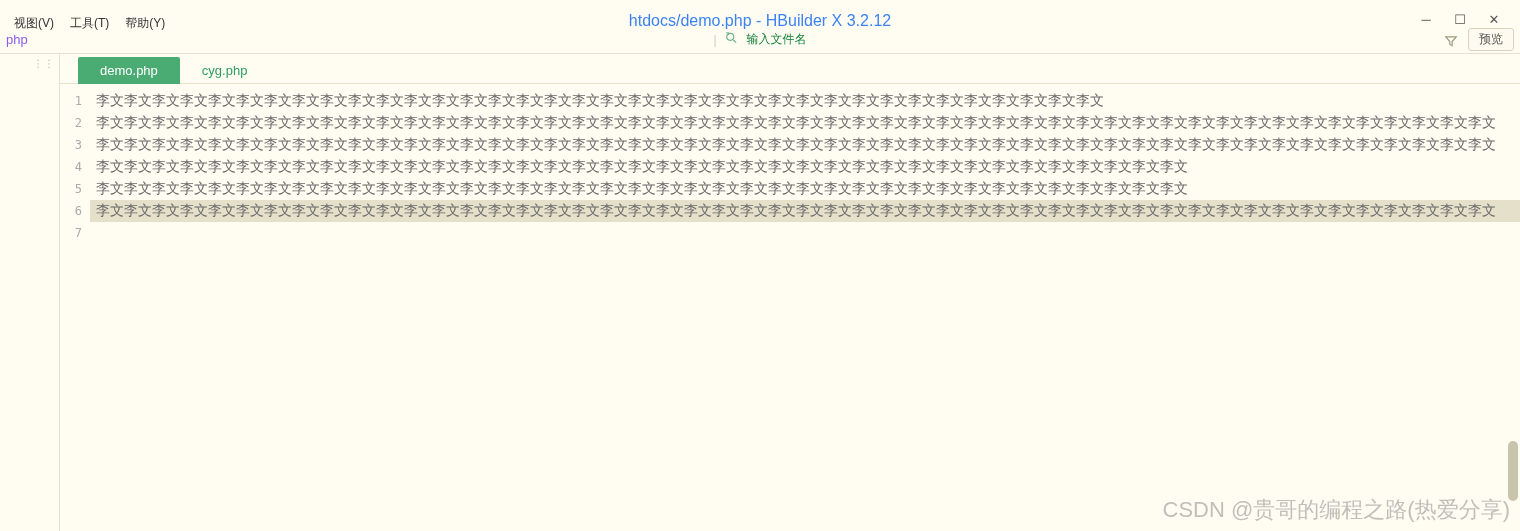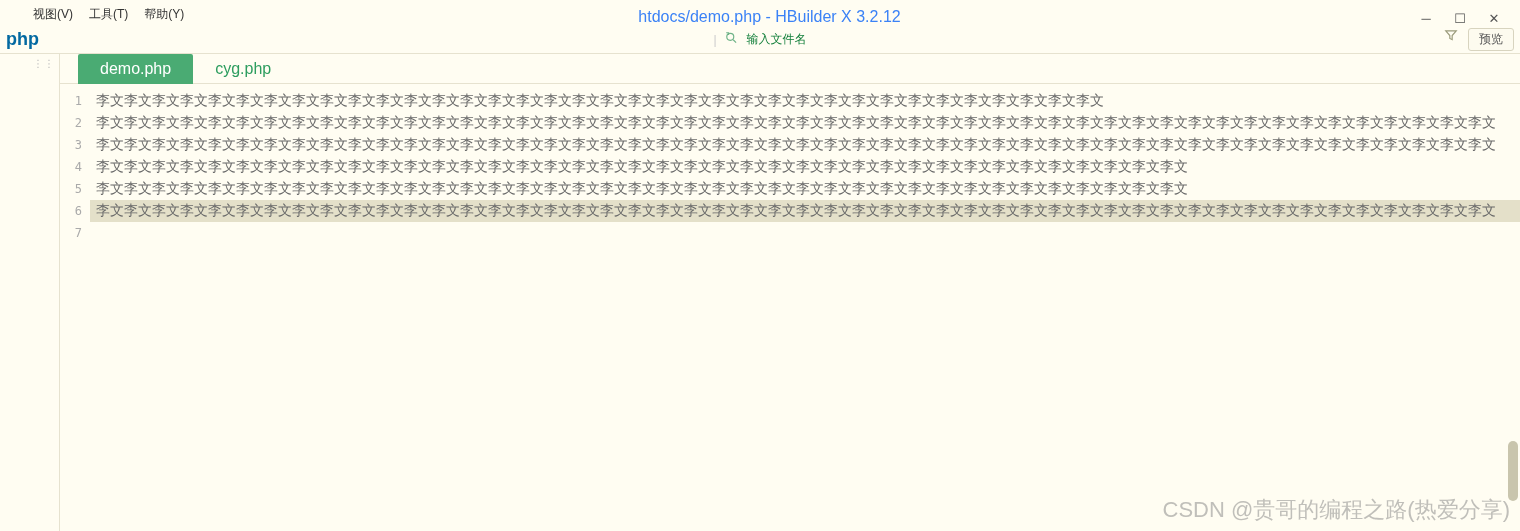--- a/index.html
+++ b/index.html
@@ -9,25 +9,24 @@
     background: #fffdf2;
     color: #333;
     width: 1520px;
     height: 531px;
     overflow: hidden;
     position: relative;
   }
   .menubar {
     height: 26px;
     display: flex;
-    align-items: flex-end;
-    padding: 0 6px;
+    align-items: flex-start;
+    padding: 12px 6px;
     background: #fffdf2;
     position: relative;
-    margin-left: 19px;
   }
   .menubar .menu-item {
     padding: 3px 8px;
     cursor: default;
     color: #333;
   }
   .title-center {
     position: absolute;
     left: 0; right: 0;
     text-align: center;
@@ -44,37 +43,37 @@
   }
   .win-controls span { width: 16px; text-align: center; cursor: default; font-size: 13px; }
   .toolbar {
     height: 28px;
     display: flex;
     align-items: center;
     padding: 0 6px;
     border-bottom: 1px solid #e6e2cf;
     position: relative;
   }
-  .toolbar .crumb { color: #0369a1; font-size: 18px; font-weight: bold; }
+  .toolbar .crumb { color: #8b5cf6; font-size: 13px; }
   .search-wrap {
     position: absolute;
     left: 50%;
     transform: translateX(-50%);
     display: flex;
     align-items: center;
     gap: 8px;
     color: #999;
   }
   .search-wrap .pipe { color: #ccc; }
   .search-wrap svg { width: 14px; height: 14px; }
   .search-text { font-size: 12px; color: #15803d; }
   .right-tools {
     margin-left: auto;
     display: flex;
-    align-items: flex-start;
+    align-items: flex-end;
     gap: 10px;
   }
   .right-tools .filter svg { width: 14px; height: 14px; }
   .preview-btn {
     border: 1px solid #d8d4bf;
     border-radius: 3px;
     padding: 2px 10px;
     background: #fdfbef;
     color: #555;
     font-size: 12px;
@@ -106,21 +105,21 @@
   .tabs {
     height: 30px;
     display: flex;
     align-items: flex-end;
     padding-left: 18px;
     gap: 0;
     border-bottom: 1px solid #e6e2cf;
   }
   .tab {
     padding: 6px 22px;
-    font-size: 16px;
+    font-size: 13px;
     color: #2d9d5f;
     cursor: default;
     position: relative;
     top: 1px;
   }
   .tab.active {
     background: #4aab73;
     color: #fff;
     border-radius: 2px 2px 0 0;
   }

